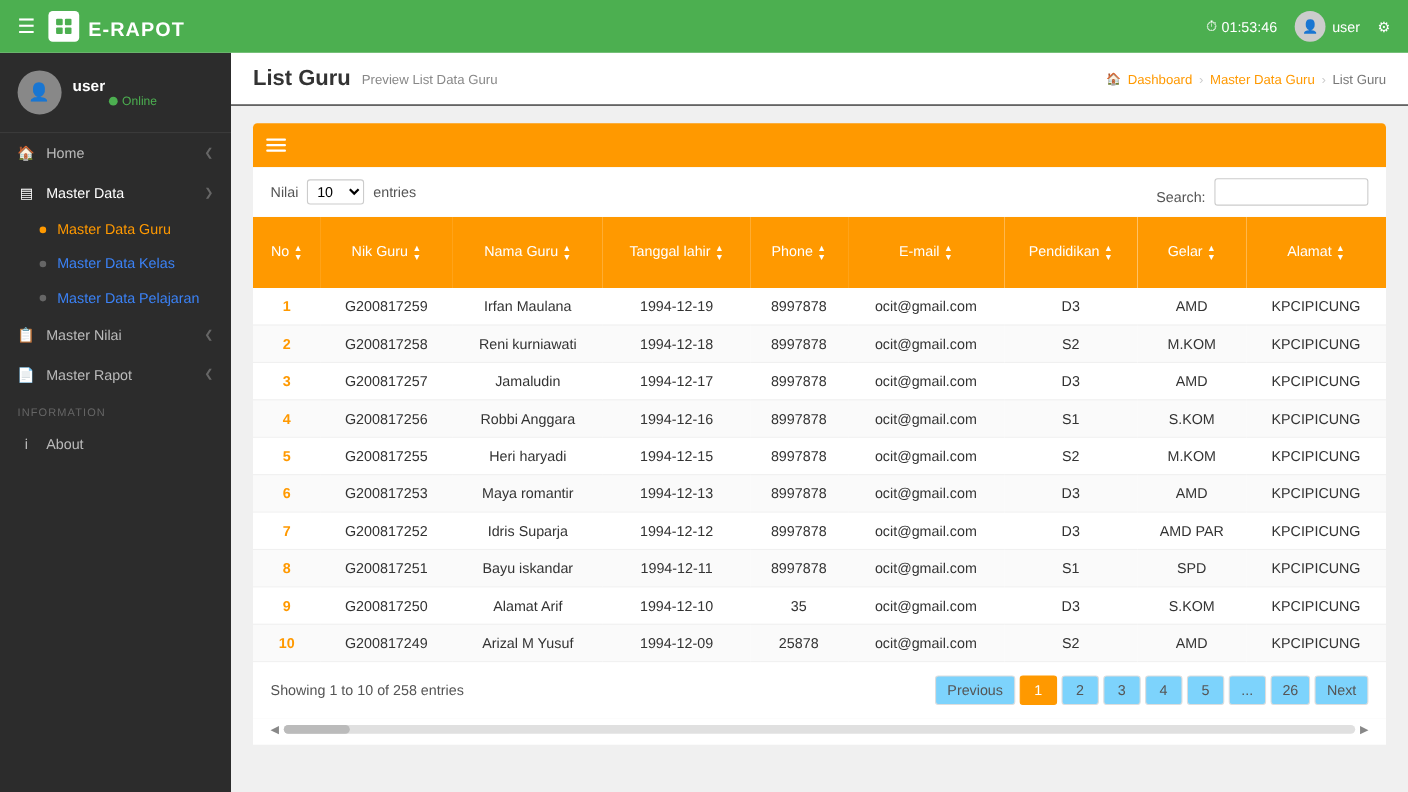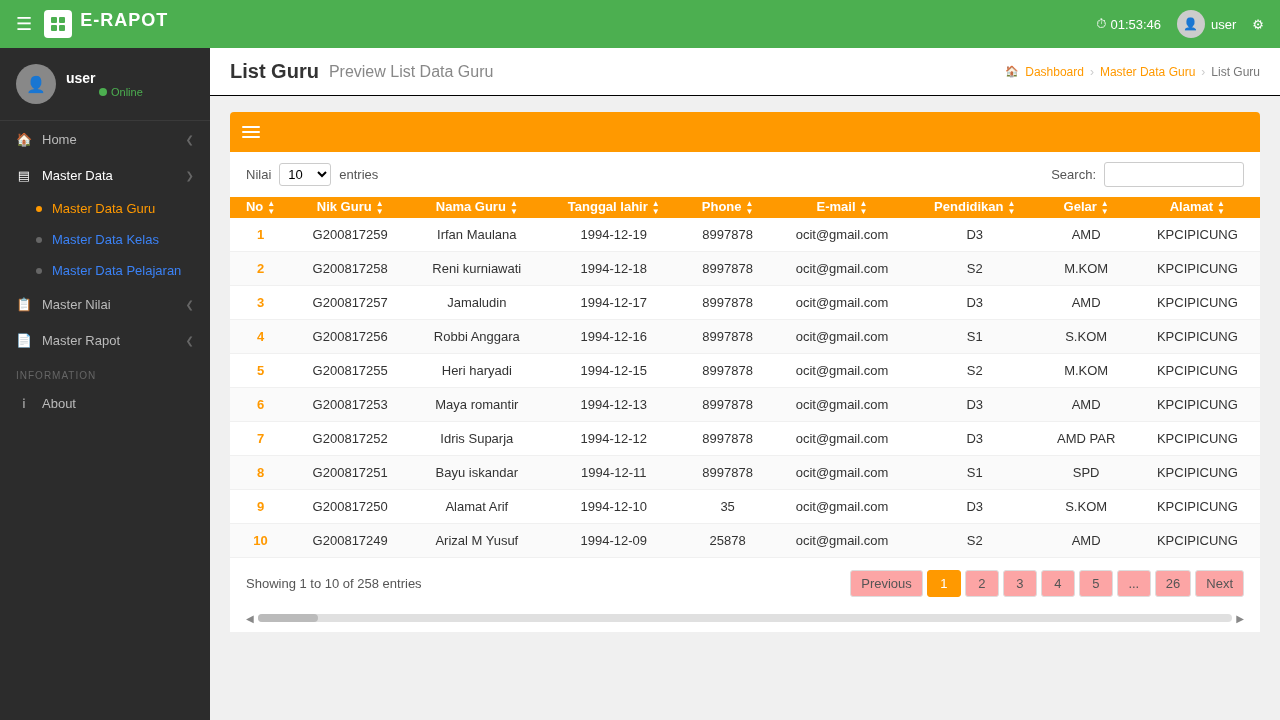--- a/index.html
+++ b/index.html
@@ -9,21 +9,21 @@
     .topnav {
       background: #4caf50;
       height: 48px;
       display: flex;
       align-items: center;
       padding: 0 16px;
       color: white;
       flex-shrink: 0;
     }
     .topnav-brand {
-      display: flex; align-items: flex-start; gap: 8px;
+      display: flex; align-items: flex-end; gap: 8px;
       font-weight: bold; font-size: 18px; letter-spacing: 1px;
       flex: 1;
     }
     .topnav-brand-icon {
       width: 28px; height: 28px; background: white; border-radius: 4px;
       display: flex; align-items: center; justify-content: center;
     }
     .topnav-brand-icon svg { width: 18px; height: 18px; }
     .topnav-right { display: flex; align-items: center; gap: 16px; font-size: 13px; }
     .topnav-time { display: flex; align-items: center; gap: 4px; }
@@ -90,21 +90,21 @@
     .breadcrumb-bar {
       background: white;
       padding: 12px 20px;
       display: flex;
       align-items: center;
       justify-content: space-between;
       border-bottom: 1px solid #000000;
     }
     .page-title-area { display: flex; align-items: center; gap: 10px; }
     .page-title { font-size: 20px; font-weight: bold; color: #333; }
-    .page-subtitle { font-size: 16px; color: #888; }
+    .page-subtitle { font-size: 12px; color: #888; }
     .breadcrumb { display: flex; align-items: center; gap: 6px; font-size: 12px; }
     .breadcrumb-item { color: #f90; cursor: pointer; }
     .breadcrumb-sep { color: #ccc; }
     .breadcrumb-current { color: #777; }
     .breadcrumb-icon { font-size: 11px; }
 
     
     .content-area { padding: 16px 20px; }
 
     
@@ -125,38 +125,38 @@
       background: white;
       padding: 10px 16px;
       display: flex;
       align-items: center;
       justify-content: space-between;
     }
     .show-entries { display: flex; align-items: center; gap: 8px; font-size: 13px; color: #555; }
     .entries-select {
       border: 1px solid #ccc; border-radius: 3px; padding: 2px 4px; font-size: 13px; background: white;
     }
-    .search-area { display: flex; align-items: center; gap: 8px; font-size: 13px; color: #555; }
+    .search-area { display: flex; align-items: flex-end; gap: 8px; font-size: 13px; color: #555; }
     .search-input {
       border: 1px solid #ccc; border-radius: 3px; padding: 4px 8px; font-size: 13px; width: 140px;
     }
 
     
     .data-table {
       width: 100%;
       border-collapse: collapse;
       background: white;
       font-size: 13px;
     }
     .data-table th {
       background: #f90;
       color: white;
-      padding: 2px 10px;
+      padding: 24px 10px;
       text-align: center;
-      font-weight: bold;
+      font-weight: normal;
       position: relative;
     }
     .data-table th .sort-icons { display: inline-flex; flex-direction: column; margin-left: 4px; font-size: 8px; line-height: 1; vertical-align: middle; }
     .data-table td {
       padding: 9px 10px;
       text-align: center;
       border-bottom: 1px solid #f0f0f0;
       color: #333;
     }
     .data-table tr:nth-child(even) td { background: #fafafa; }
@@ -166,21 +166,21 @@
     .pagination-area {
       background: white;
       padding: 12px 16px;
       display: flex;
       align-items: center;
       justify-content: space-between;
     }
     .pagination-info { font-size: 13px; color: #555; }
     .pagination { display: flex; align-items: center; gap: 4px; }
     .page-btn {
-      border: 1px solid #ddd; background: #fca5a5; color: #555;
+      border: 1px solid #ddd; background: #7dd3fc; color: #555;
       padding: 5px 10px; border-radius: 3px; cursor: pointer; font-size: 13px; min-width: 34px; text-align: center;
     }
     .page-btn.active { background: #f90; color: white; border-color: #f90; }
 
     
     .scroll-bar-area {
       background: white;
       padding: 4px 16px 8px;
       display: flex;
       align-items: center;

